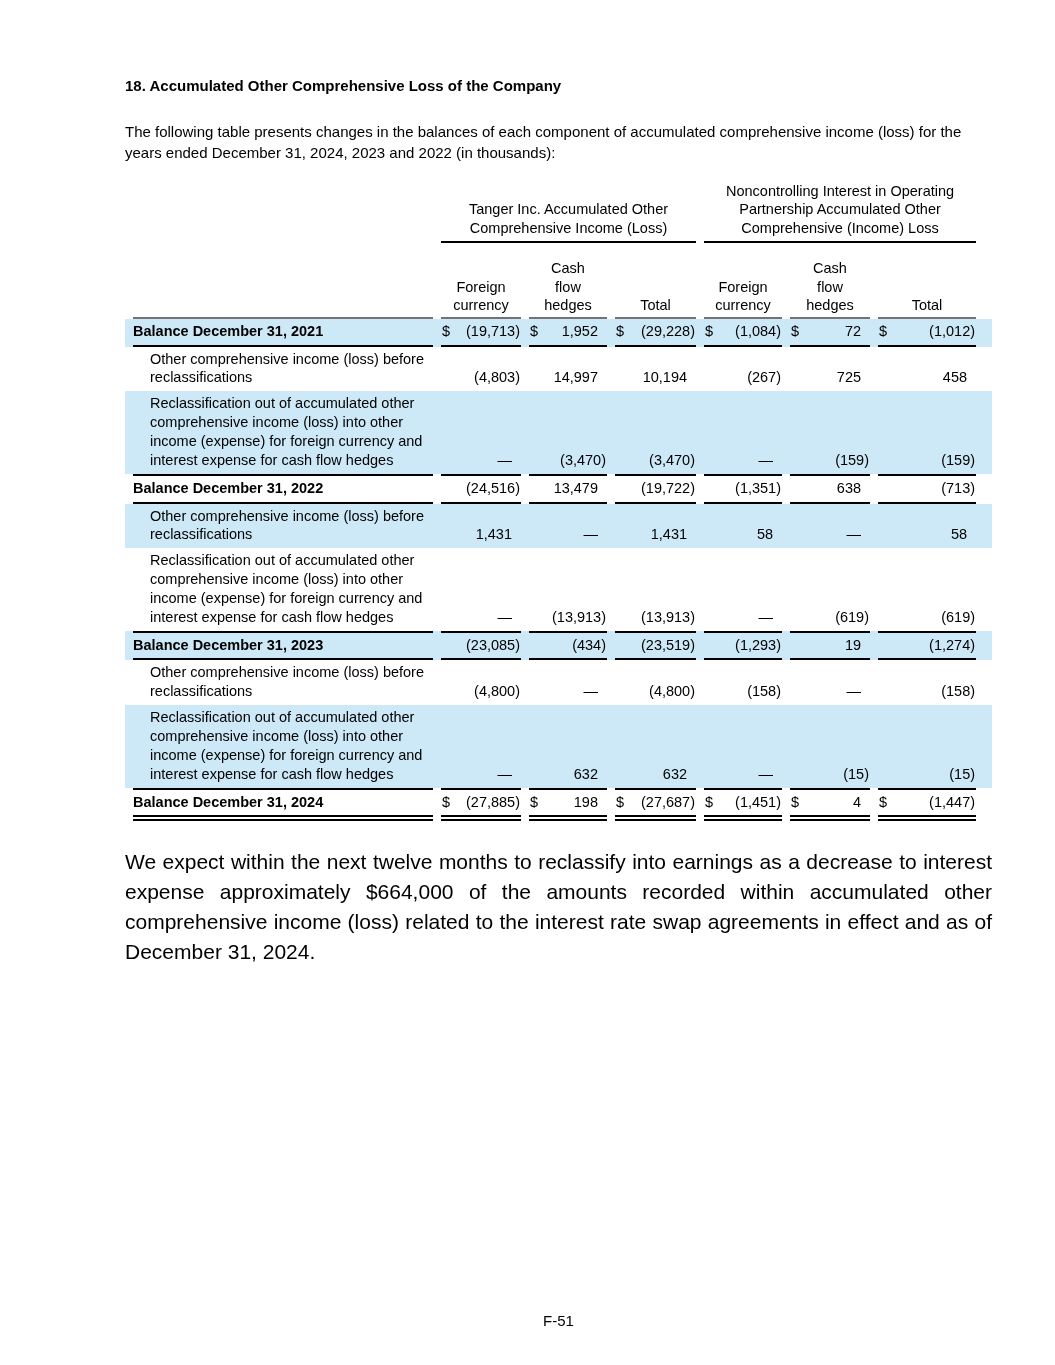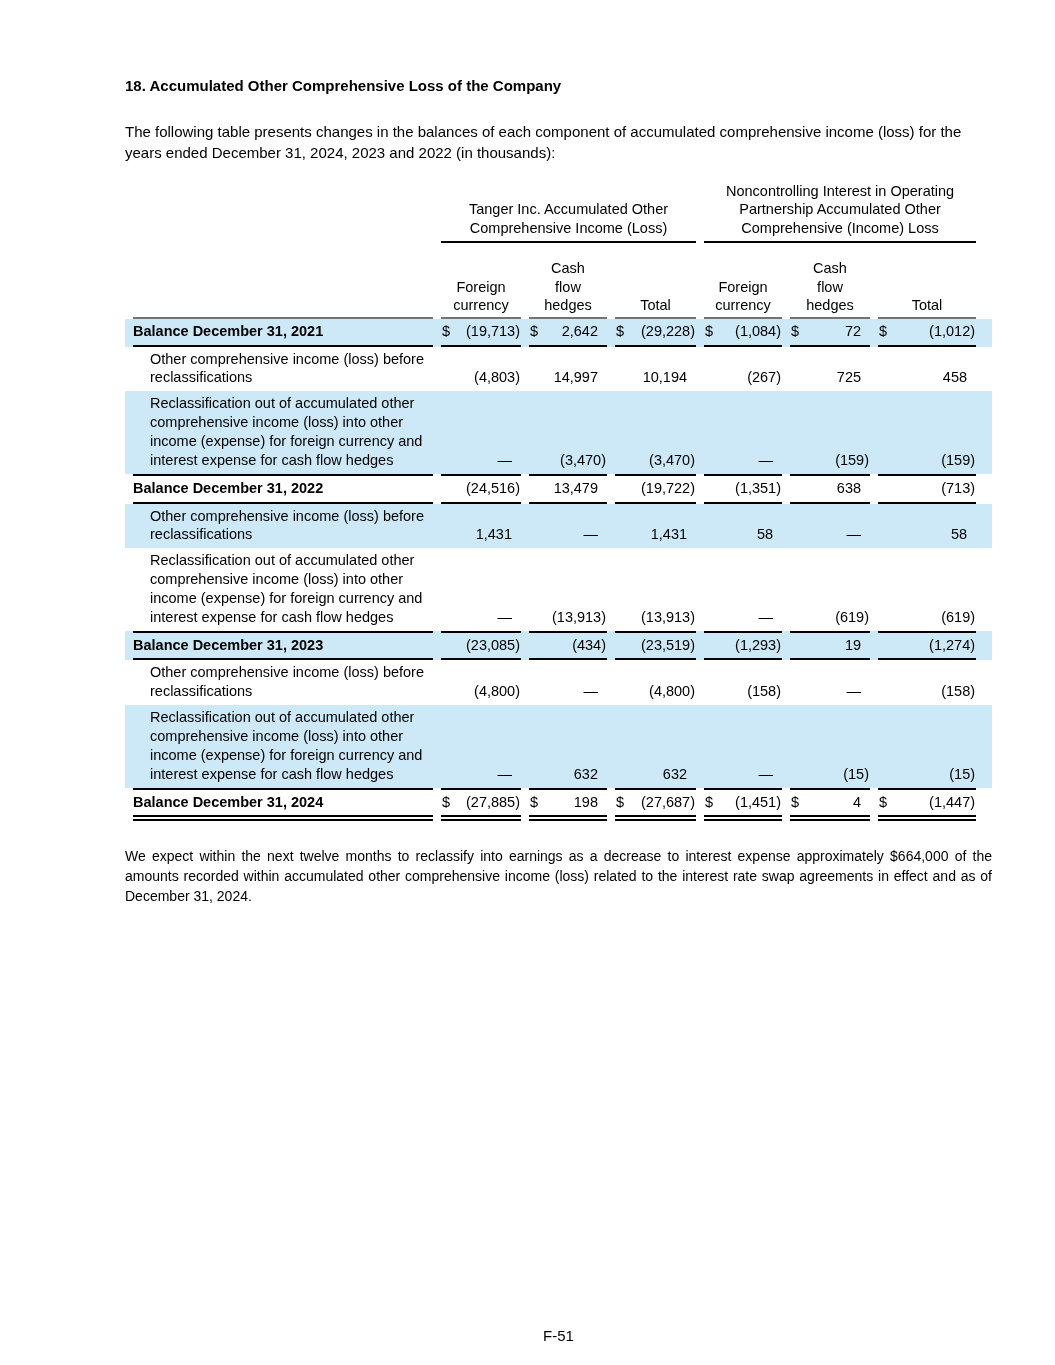--- a/index.html
+++ b/index.html
@@ -45,24 +45,24 @@
   .num-inner .val { margin-left:auto; white-space:nowrap; }
   .num-inner .val.no-paren { padding-right:8px; }
   .label-inner { padding:3px 2px 4px 0; }
   tr.detail-row .label-inner { padding-left:17px; }
 
   tr.balance-row .label-inner { font-weight:bold; }
   tr.balance-row > td > .inner { border-top:2px solid #000; border-bottom:2px solid #000; }
   tr.balance-row.first-row > td > .inner { border-top:none; }
   tr.final-row > td > .inner { border-bottom:6px double #000; }
 
-  .closing { margin-top:26px; font-size:14px; line-height:1.42; text-align:justify; }
+  .closing { margin-top:26px; font-size:21px; line-height:1.42; text-align:justify; }
 
   .footer {
-    position:absolute; bottom:21px; left:125px; width:867px;
+    position:absolute; bottom:36px; left:125px; width:867px;
     text-align:center; font-size:15px;
   }
 </style>
 </head>
 <body>
 
 <div class="content">
 
   <div class="section-title">18. Accumulated Other Comprehensive Loss of the Company</div>
 
@@ -125,21 +125,21 @@
           </td>
           <td>
             <div class="inner num-inner">
               <span class="dollar">$</span>
               <span class="val">(19,713)</span>
             </div>
           </td>
           <td>
             <div class="inner num-inner">
               <span class="dollar">$</span>
-              <span class="val no-paren">2,642</span>
+              <span class="val no-paren">1,952</span>
             </div>
           </td>
           <td>
             <div class="inner num-inner">
               <span class="dollar">$</span>
               <span class="val">(29,228)</span>
             </div>
           </td>
           <td>
             <div class="inner num-inner">

